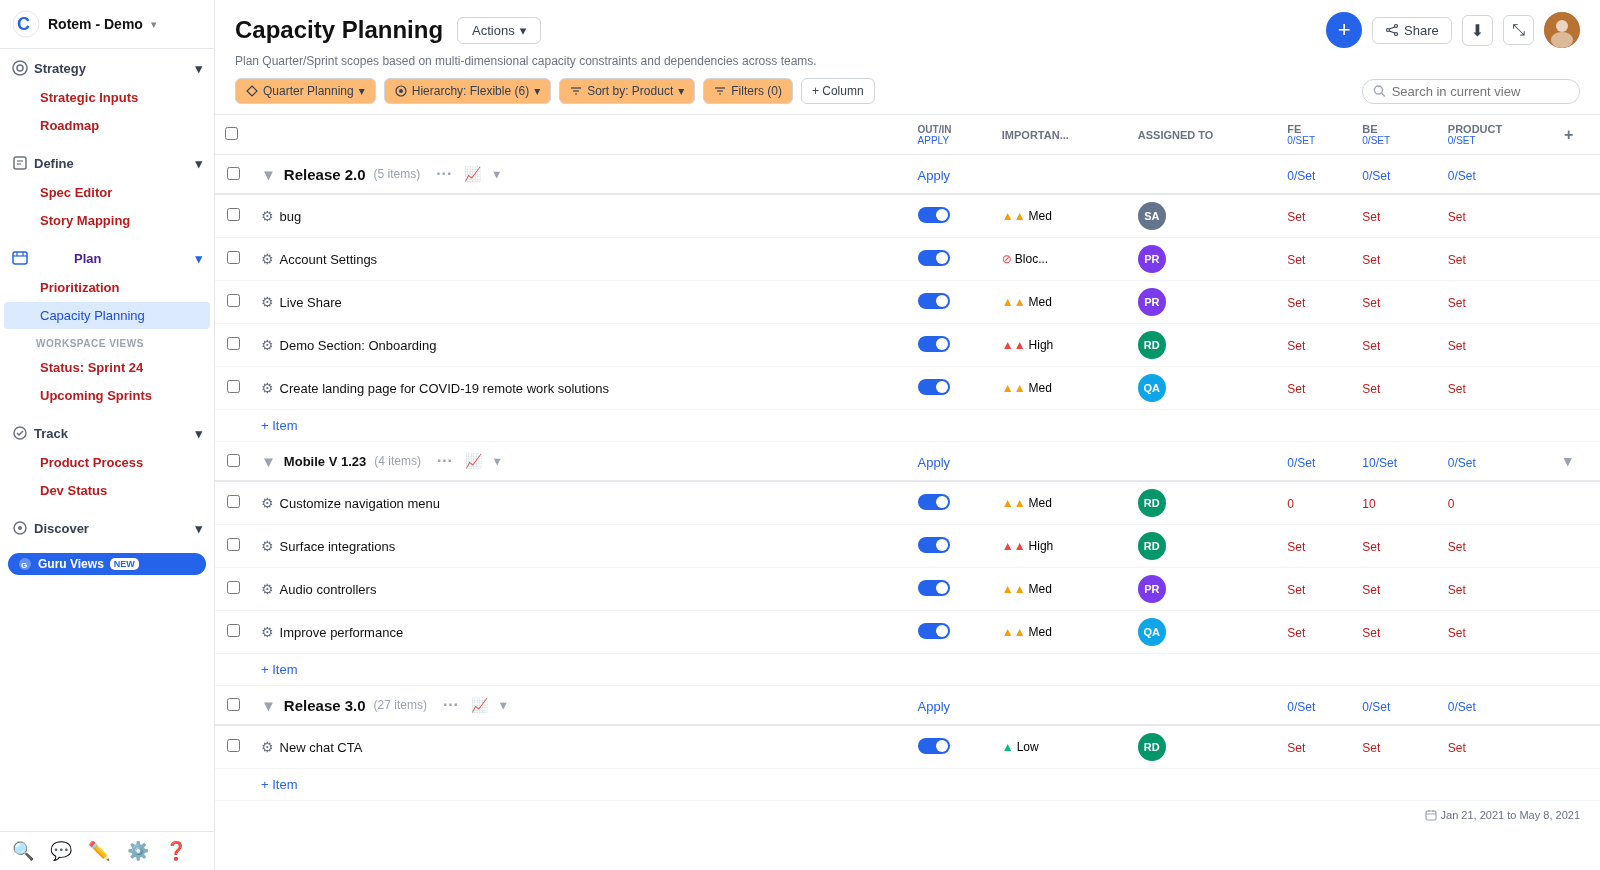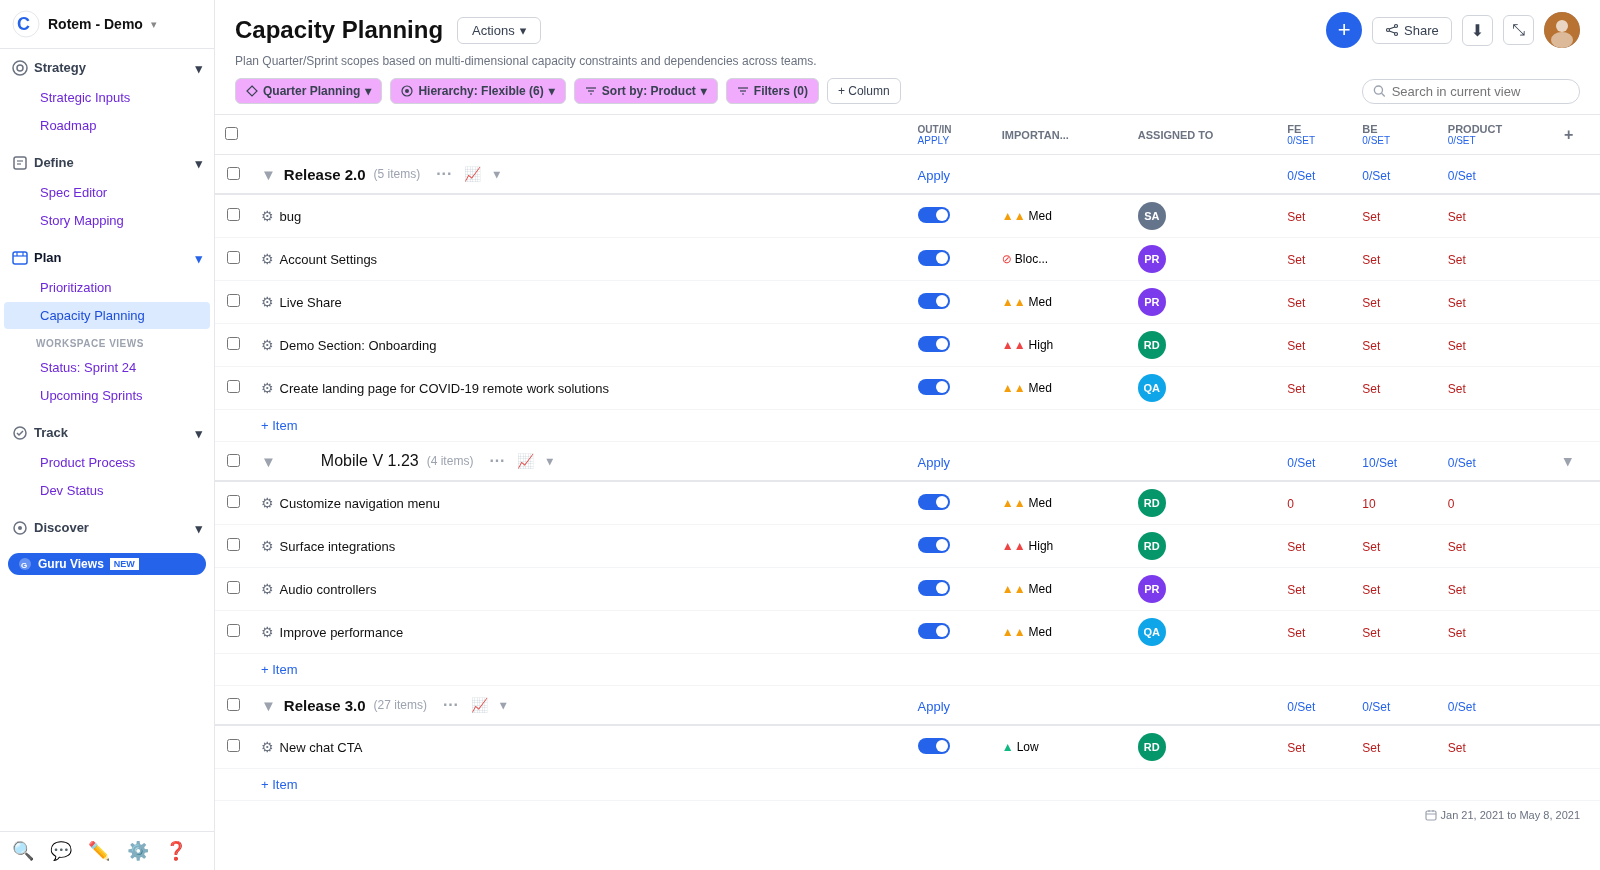--- a/index.html
+++ b/index.html
@@ -7,48 +7,48 @@
 
     
     .sidebar { width: 215px; min-width: 215px; background: #fff; border-right: 1px solid #e5e7eb; display: flex; flex-direction: column; height: 100%; overflow-y: auto; }
     .sidebar-header { padding: 10px 12px; border-bottom: 1px solid #e5e7eb; display: flex; align-items: center; gap: 8px; cursor: pointer; }
     .sidebar-logo { width: 28px; height: 28px; }
     .sidebar-title { font-weight: 600; font-size: 14px; color: #111; }
     .sidebar-chevron { color: #888; font-size: 11px; }
 
     .sidebar-section { padding: 4px 0; }
     .sidebar-section-header { display: flex; align-items: center; justify-content: space-between; padding: 7px 12px; cursor: pointer; color: #374151; font-weight: 600; font-size: 13px; }
-    .sidebar-section-left { display: flex; }
-    .sidebar-item { padding: 6px 12px 6px 36px; color: #6d28d9; cursor: pointer; font-size: 13px; border-radius: 4px; margin: 1px 4px; }
+    .sidebar-section-left { display: flex; align-items: center; }
+    .sidebar-item { padding: 6px 12px 6px 36px; color: #b91c1c; cursor: pointer; font-size: 13px; border-radius: 4px; margin: 1px 4px; font-weight: bold; }
     .sidebar-item.active { background: #dbeafe; color: #1d4ed8; font-weight: 500; }
     .sidebar-workspace-label { padding: 8px 12px 4px 36px; font-size: 10px; color: #9ca3af; text-transform: uppercase; letter-spacing: 0.05em; font-weight: 700; }
 
     .sidebar-bottom { border-top: 1px solid #e5e7eb; padding: 8px 12px; display: flex; gap: 16px; align-items: center; margin-top: auto; }
     .sidebar-bottom-icon { color: #6b7280; cursor: pointer; font-size: 18px; }
 
     .guru-views-btn { background: #2563eb; color: #fff; border-radius: 20px; padding: 4px 10px; font-size: 12px; font-weight: 600; display: flex; align-items: center; gap: 6px; cursor: pointer; margin: 6px 8px; }
-    .guru-views-btn .new-badge { background: #fff; color: #2563eb; border-radius: 0; font-size: 9px; font-weight: 700; padding: 1px 4px; }
+    .guru-views-btn .new-badge { background: #fff; color: #2563eb; border-radius: 5px; font-size: 9px; font-weight: 700; padding: 1px 4px; }
 
     
     .main { flex: 1; display: flex; flex-direction: column; overflow: hidden; }
 
     
     .topbar { padding: 12px 20px 0 20px; border-bottom: 1px solid #e5e7eb; }
     .topbar-row1 { display: flex; align-items: center; justify-content: space-between; margin-bottom: 6px; }
     .page-title { font-size: 24px; font-weight: 700; color: #111; }
     .topbar-right { display: flex; align-items: center; gap: 10px; }
     .btn-plus { background: #2563eb; color: #fff; border: none; border-radius: 50%; width: 36px; height: 36px; font-size: 22px; cursor: pointer; display: flex; align-items: center; justify-content: center; }
     .btn-share { display: flex; align-items: center; gap: 5px; border: 1px solid #d1d5db; border-radius: 6px; padding: 5px 12px; font-size: 13px; cursor: pointer; background: #fff; color: #374151; }
     .btn-icon { border: 1px solid #d1d5db; border-radius: 6px; padding: 5px 8px; cursor: pointer; background: #fff; color: #374151; font-size: 16px; }
     .avatar { width: 36px; height: 36px; border-radius: 50%; background: #a87; overflow: hidden; }
 
     .subtitle { font-size: 12px; color: #6b7280; margin-bottom: 10px; }
 
     .toolbar { display: flex; align-items: center; gap: 8px; padding-bottom: 10px; }
-    .toolbar-btn { display: flex; align-items: center; gap: 5px; border: 1px solid #d1d5db; border-radius: 6px; padding: 5px 10px; font-size: 12px; cursor: pointer; background: #f0abfc; color: #374151; white-space: nowrap; font-weight: bold; }
+    .toolbar-btn { display: flex; align-items: center; gap: 5px; border: 1px solid #d1d5db; border-radius: 6px; padding: 5px 10px; font-size: 12px; cursor: pointer; background: #fdba74; color: #374151; white-space: nowrap; }
     .actions-btn { display: flex; align-items: center; gap: 5px; border: 1px solid #d1d5db; border-radius: 6px; padding: 5px 14px; font-size: 13px; cursor: pointer; background: #fff; color: #374151; }
 
     .search-box { margin-left: auto; display: flex; align-items: center; border: 1px solid #d1d5db; border-radius: 12px; padding: 4px 10px; gap: 6px; background: #fff; min-width: 200px; }
     .search-box input { border: none; outline: none; font-size: 13px; color: #374151; background: transparent; width: 100%; }
     .column-btn { display: flex; align-items: center; gap: 5px; border: 1px solid #d1d5db; border-radius: 6px; padding: 5px 10px; font-size: 12px; cursor: pointer; background: #fff; color: #374151; }
 
     
     .table-area { flex: 1; overflow-y: auto; overflow-x: auto; }
     table { width: 100%; border-collapse: collapse; }
     th { font-size: 11px; color: #6b7280; font-weight: 600; text-transform: uppercase; padding: 8px 10px; border-bottom: 1px solid #e5e7eb; text-align: left; white-space: nowrap; background: #fff; position: sticky; top: 0; z-index: 10; }
@@ -140,21 +140,21 @@
 
   <div class="sidebar-section">
     <div class="sidebar-section-header">
       <div class="sidebar-section-left">
         <svg width="16" height="16" viewBox="0 0 16 16" style="margin-right:6px">
             <rect x="1" y="2" width="14" height="12" rx="2" stroke="#2563eb" stroke-width="1.5" fill="none"></rect>
             <line x1="1" y1="6" x2="15" y2="6" stroke="#2563eb" stroke-width="1.2"></line>
             <line x1="5" y1="2" x2="5" y2="6" stroke="#2563eb" stroke-width="1.2"></line>
             <line x1="11" y1="2" x2="11" y2="6" stroke="#2563eb" stroke-width="1.2"></line>
           </svg>
-        <span style="color:#0f172a;">Plan</span>
+        <span style="color:#4c1d95;margin-left:40px;">Plan</span>
       </div>
       <span style="color:#2563eb;">▾</span>
     </div>
     <div class="sidebar-item">Prioritization</div>
     <div class="sidebar-item active">Capacity Planning</div>
     <div class="sidebar-workspace-label">WORKSPACE VIEWS</div>
     <div class="sidebar-item">Status: Sprint 24</div>
     <div class="sidebar-item">Upcoming Sprints</div>
   </div>
 
@@ -533,21 +533,21 @@
     <td></td>
     <td colspan="8" style="color:#2563eb;font-size:13px;cursor:pointer;">+ Item</td>
   </tr>
           <tr class="group-row">
     <td class="checkbox-cell">
       <input type="checkbox" style="">
     </td>
     <td colspan="1">
       <div class="group-title">
         <span style="cursor:pointer;color:#9ca3af;">▼</span>
-        <span style="font-weight:400;font-size:16px;margin-left:37px;">Mobile V 1.23</span>
+        <span style="font-weight:700;font-size:13px;">Mobile V 1.23</span>
         <span style="font-size:12px;color:#9ca3af;font-weight:400;">(4 items)</span>
         <span class="three-dots" style="margin-left:8px;">···</span>
         <span class="chart-icon" style="margin-left:4px;">📈</span>
         <span style="color:#9ca3af;font-size:12px;margin-left:4px;">▾</span>
       </div>
     </td>
     <td>
       <span class="apply-link">Apply</span>
     </td>
     <td></td>

